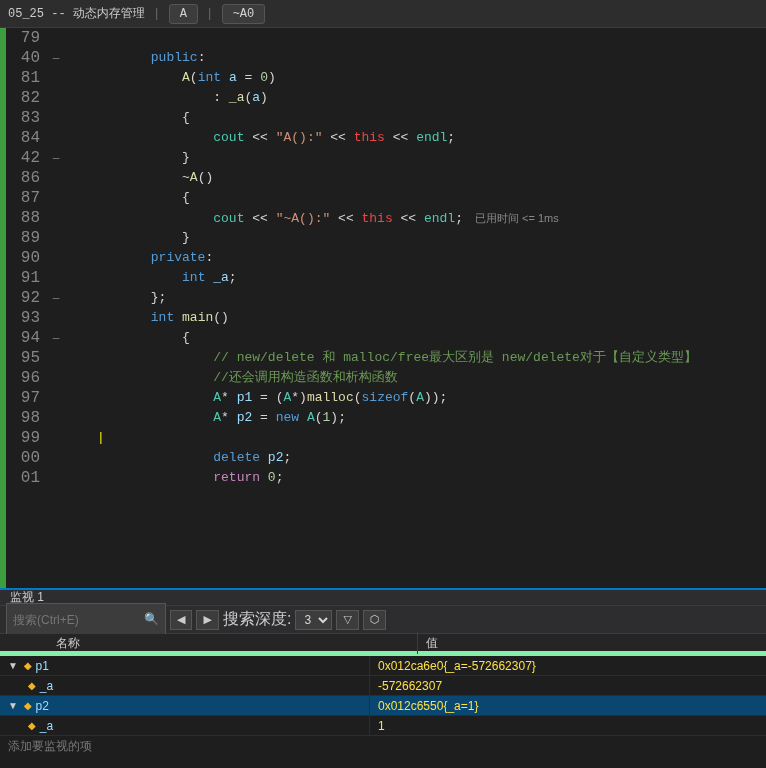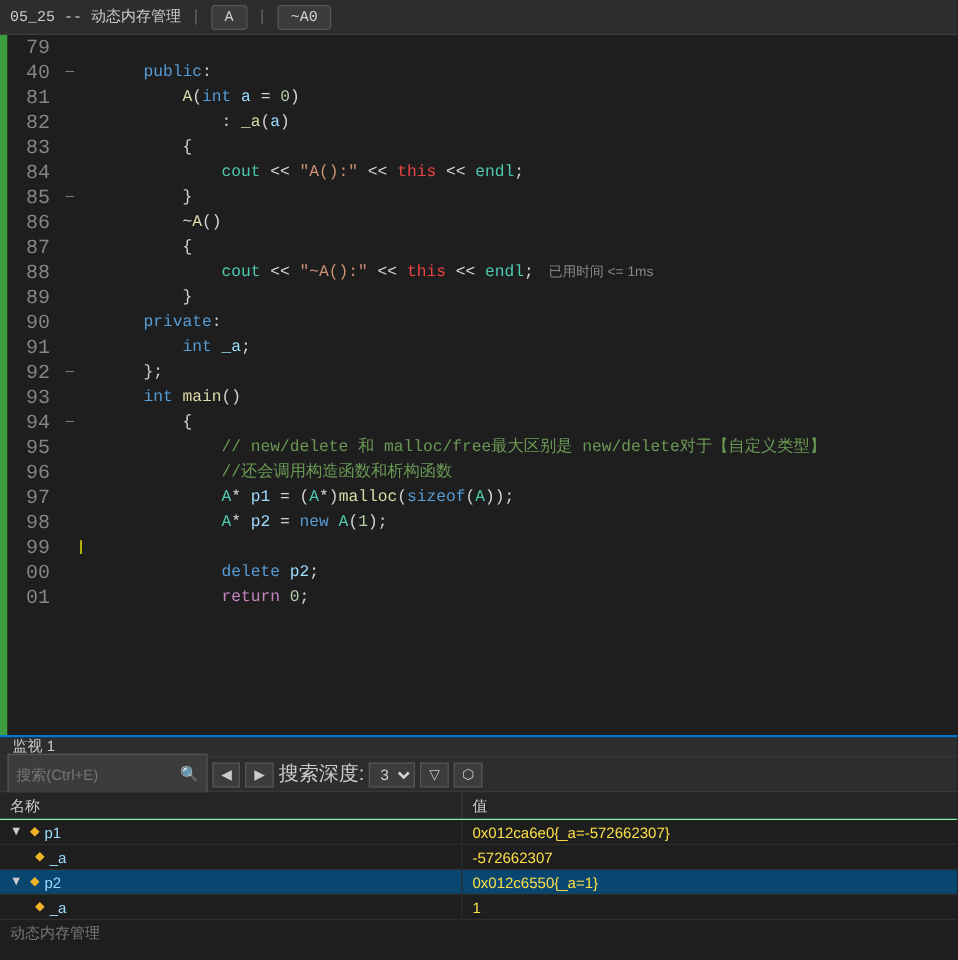--- a/index.html
+++ b/index.html
@@ -79,20 +79,21 @@
       color: #858585;
       font-size: 11px;
       text-align: center;
       cursor: pointer;
     }
 
     .code-lines {
       flex: 1;
       padding-left: 4px;
       overflow-x: hidden;
+      margin-left: 36px;
     }
 
     .code-line {
       height: 20px;
       line-height: 20px;
       white-space: pre;
       font-size: 13px;
       position: relative;
     }
 
@@ -188,22 +189,24 @@
       border: 1px solid #555;
       color: #d4d4d4;
       height: 20px;
       font-size: 12px;
       padding: 0 4px;
     }
 
     .watch-columns {
       display: flex;
       background: #252526;
-      border-bottom: 1px solid #86efac;
+      border-bottom: 5px solid #86efac;
       height: 22px;
+      align-items: center;
+      padding-left: 48px;
     }
 
     .watch-col-name {
       width: 370px;
       padding: 0 8px;
       font-size: 12px;
       color: #ccc;
       font-family: 'Segoe UI', sans-serif;
       border-right: 1px solid #3c3c3c;
       line-height: 22px;
@@ -302,21 +305,21 @@
 <div class="editor-area">
   <div class="gutter-line"></div>
 
   <div class="line-numbers">
     <div class="line-number">79</div>
     <div class="line-number">40</div>
     <div class="line-number">81</div>
     <div class="line-number">82</div>
     <div class="line-number">83</div>
     <div class="line-number">84</div>
-    <div class="line-number">85</div>
+    <div class="line-number">42</div>
     <div class="line-number">86</div>
     <div class="line-number">87</div>
     <div class="line-number">88</div>
     <div class="line-number">89</div>
     <div class="line-number">90</div>
     <div class="line-number">91</div>
     <div class="line-number">92</div>
     <div class="line-number">93</div>
     <div class="line-number">94</div>
     <div class="line-number">95</div>
@@ -508,16 +511,16 @@
     </div>
 
     <div class="watch-row">
       <div class="watch-cell-name watch-child">
         <span class="watch-icon">◆</span>
         <span> _a</span>
       </div>
       <div class="watch-cell-value">1</div>
     </div>
 
-    <div class="add-watch">动态内存管理</div>
+    <div class="add-watch">添加要监视的项</div>
 
   </div>
 </div>
 
 </body></html>

